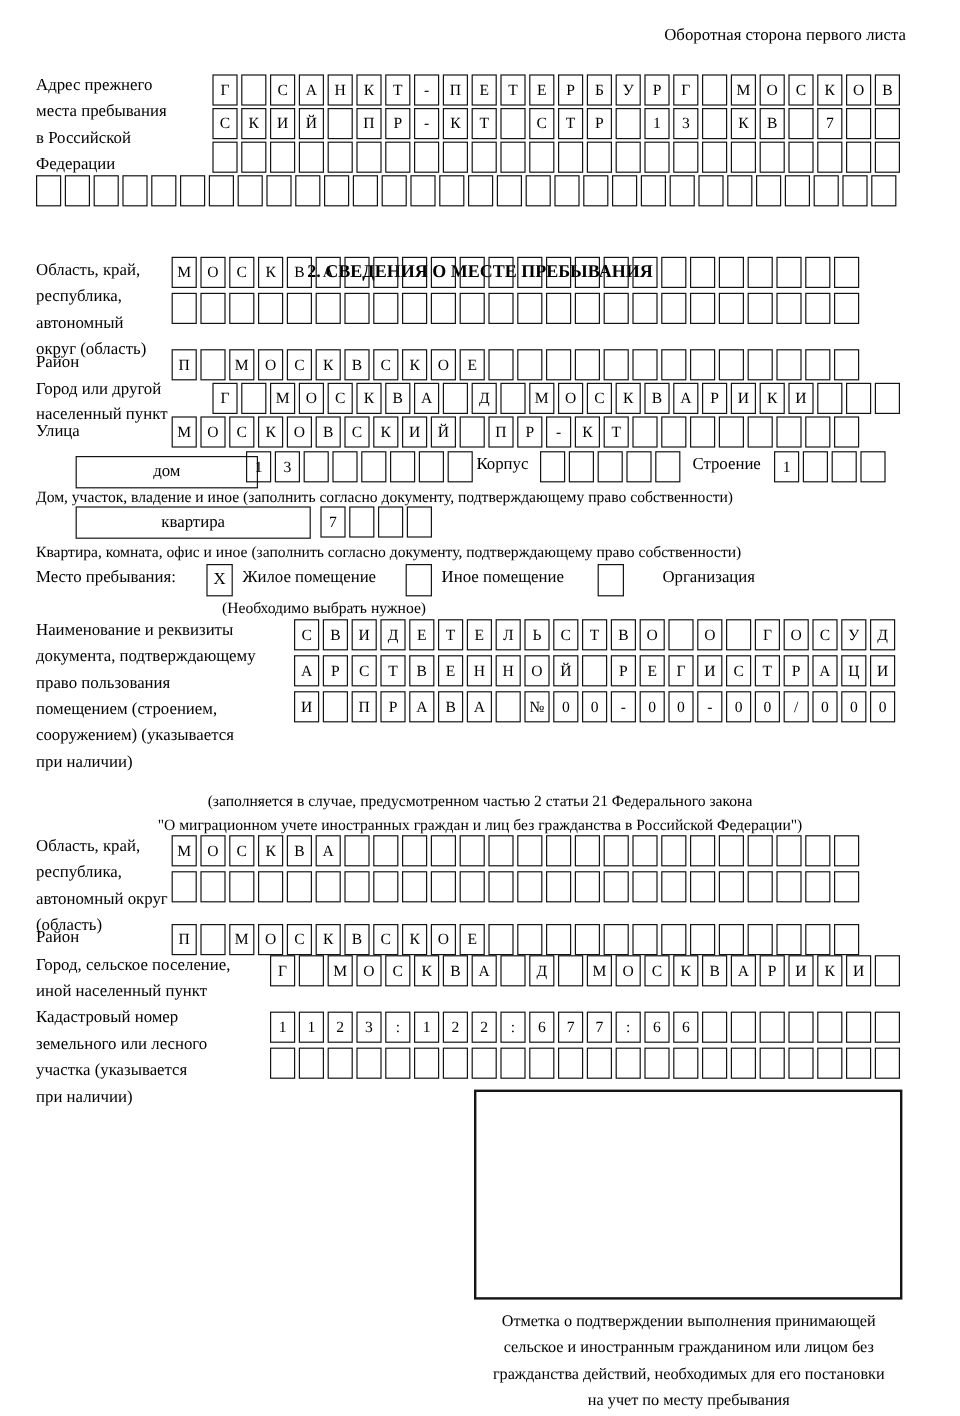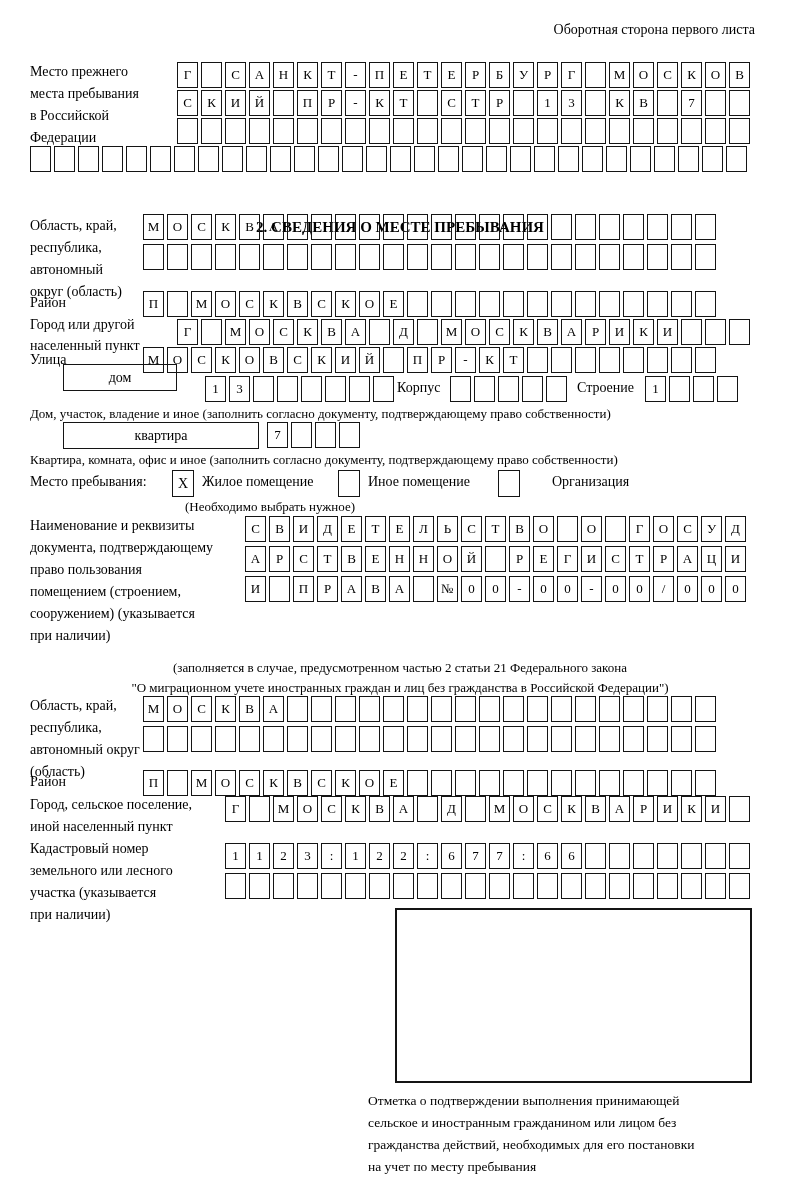--- a/index.html
+++ b/index.html
@@ -13,31 +13,31 @@
   .cells{position:absolute;display:flex;gap:3px;}
   .cell{width:21px;height:26px;border:1.5px solid #141414;box-sizing:border-box;
         display:flex;align-items:center;justify-content:center;font-size:13px;
         font-family:"Liberation Serif",serif;}
   .widebox{position:absolute;height:27px;border:1.5px solid #141414;box-sizing:border-box;
         display:flex;align-items:center;justify-content:center;font-size:14px;}
   .cbox{position:absolute;width:22px;height:27px;border:1.6px solid #141414;box-sizing:border-box;
         display:flex;align-items:center;justify-content:center;font-size:14px;}
   .bigbox{position:absolute;left:395px;top:908px;width:357px;height:175px;
         border:2px solid #141414;box-sizing:border-box;}
-  .caption{position:absolute;left:368px;top:1090px;width:412px;
+  .caption{position:absolute;left:368px;top:1090px;width:412px;text-align:center;
         font-size:13.5px;line-height:22px;}
 </style>
 </head>
 <body>
 
 <div id="form">
 
   <div class="lbl" style="left:0;top:22px;width:755px;text-align:right;">Оборотная сторона первого листа</div>
 
-  <div class="lbl" style="left:30px;top:64px">Место прежнего</div>
+  <div class="lbl" style="left:30px;top:64px">Адрес прежнего</div>
   <div class="lbl" style="left:30px;top:86px">места пребывания</div>
   <div class="lbl" style="left:30px;top:108px">в Российской</div>
   <div class="lbl" style="left:30px;top:130px">Федерации</div>
 
   <div class="cells" style="left:177px;top:62px">
       <span class="cell">Г</span>
       <span class="cell"></span>
       <span class="cell">С</span>
       <span class="cell">А</span>
       <span class="cell">Н</span>
@@ -284,21 +284,21 @@
       <span class="cell"></span>
       <span class="cell"></span>
       <span class="cell"></span>
       <span class="cell"></span>
       <span class="cell"></span>
       <span class="cell"></span>
       <span class="cell"></span>
       <span class="cell"></span>
     </div>
 
-  <div class="widebox" style="left:63px;top:364px;width:114px">дом</div>
+  <div class="widebox" style="left:63px;top:380px;width:152px">дом</div>
   <div class="cells" style="left:205px;top:376px">
       <span class="cell">1</span>
       <span class="cell">3</span>
       <span class="cell"></span>
       <span class="cell"></span>
       <span class="cell"></span>
       <span class="cell"></span>
       <span class="cell"></span>
       <span class="cell"></span>
     </div>

